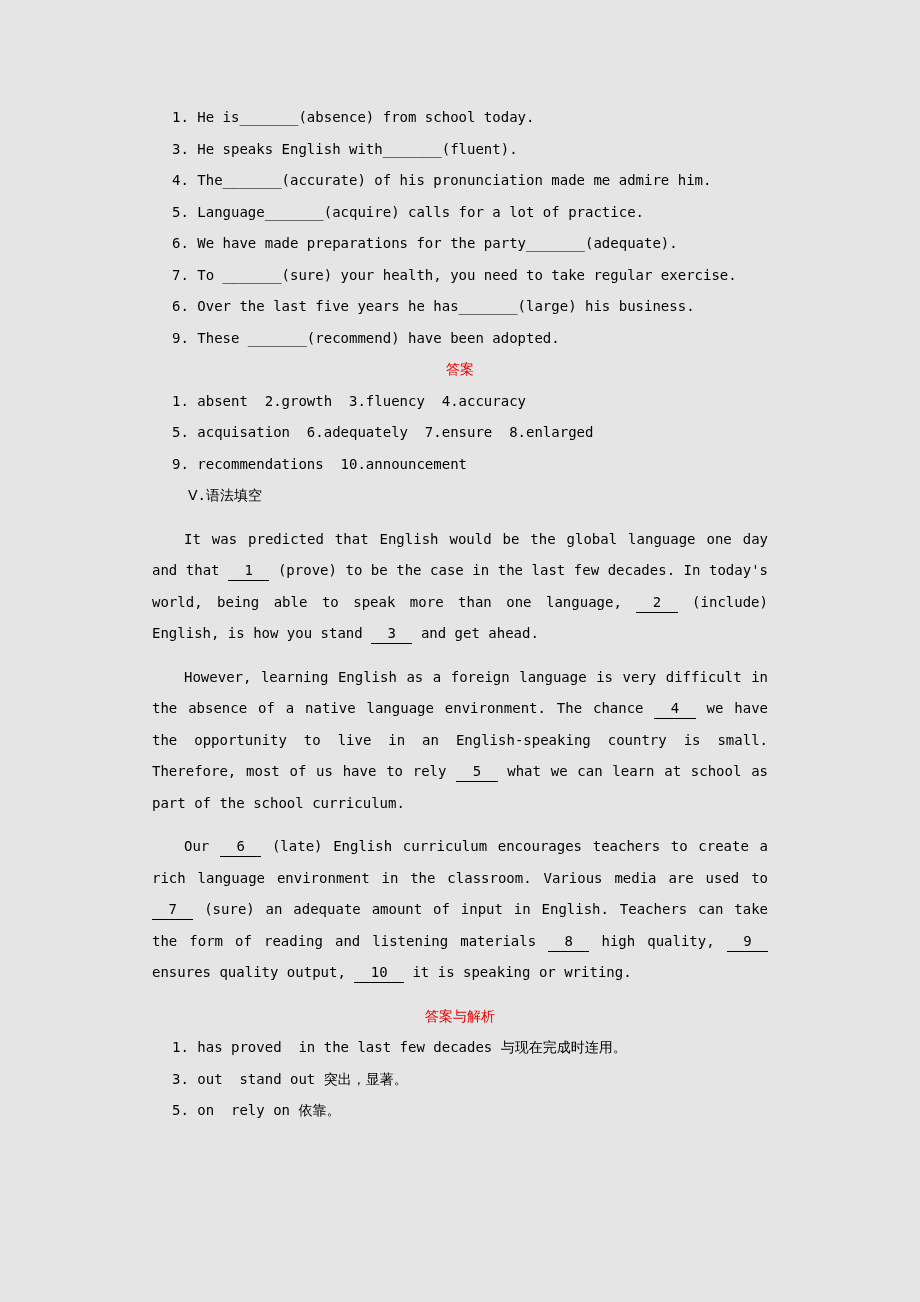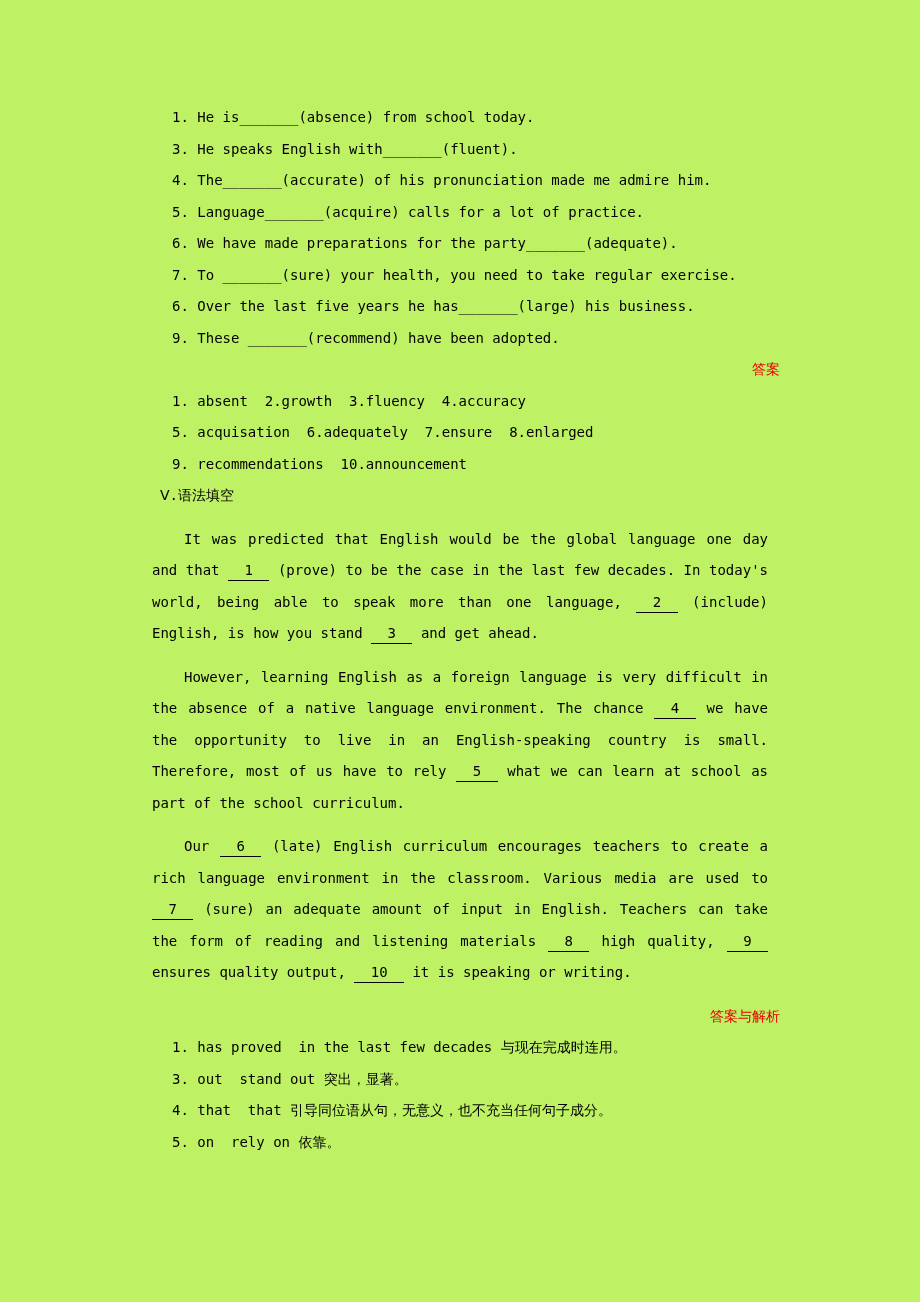--- a/index.html
+++ b/index.html
@@ -5,39 +5,39 @@
   html, body {
     margin: 0;
     padding: 0;
     background: #ffffff;
   }
   .page {
     position: relative;
     width: 920px;
     height: 1302px;
     box-sizing: border-box;
-    background: #bef264;
+    background: #e5e5e5;
     padding: 102px 140px 32px 140px;
     font-family: "DejaVu Sans Mono", "DejaVu Sans", monospace;
     font-size: 14px;
     line-height: 31.5px;
     color: #000000;
     overflow: hidden;
   }
   .line {
     white-space: pre-wrap;
     margin: 0 0 0 32px;
   }
   .heading-red {
     color: #e60000;
-    text-align: right;
+    text-align: center;
     margin: 0;
   }
   .section-heading {
-    margin: 0 0 0 20px;
+    margin: 0 0 0 48px;
     white-space: pre-wrap;
   }
   .para {
     margin: 12px;
     text-indent: 32px;
     text-align: justify;
   }
   .blank-num {
     display: inline-block;
     border-bottom: 1px solid #000;
@@ -67,16 +67,15 @@
 
   <p class="section-heading">Ⅴ.语法填空</p>
 
   <p class="para">It was predicted that English would be the global language one day and that <span class="blank-num">&nbsp;1&nbsp;</span> (prove) to be the case in the last few decades. In today's world, being able to speak more than one language, <span class="blank-num">&nbsp;2&nbsp;</span> (include) English, is how you stand <span class="blank-num">&nbsp;3&nbsp;</span> and get ahead.</p>
   <p class="para">However, learning English as a foreign language is very difficult in the absence of a native language environment. The chance <span class="blank-num">&nbsp;4&nbsp;</span> we have the opportunity to live in an English-speaking country is small. Therefore, most of us have to rely <span class="blank-num">&nbsp;5&nbsp;</span> what we can learn at school as part of the school curriculum.</p>
   <p class="para">Our <span class="blank-num">&nbsp;6&nbsp;</span> (late) English curriculum encourages teachers to create a rich language environment in the classroom. Various media are used to <span class="blank-num">&nbsp;7&nbsp;</span> (sure) an adequate amount of input in English. Teachers can take the form of reading and listening materials <span class="blank-num">&nbsp;8&nbsp;</span> high quality, <span class="blank-num">&nbsp;9&nbsp;</span> ensures quality output, <span class="blank-num">&nbsp;10&nbsp;</span> it is speaking or writing.</p>
 
   <p class="heading-red">答案与解析</p>
   <p class="line">1. has proved  in the last few decades 与现在完成时连用。</p>
   <p class="line">3. out  stand out 突出，显著。</p>
-  <p class="line">4. that  that 引导同位语从句，无意义，也不充当任何句子成分。</p>
   <p class="line">5. on  rely on 依靠。</p>
 
 </div>
 
 </body></html>

